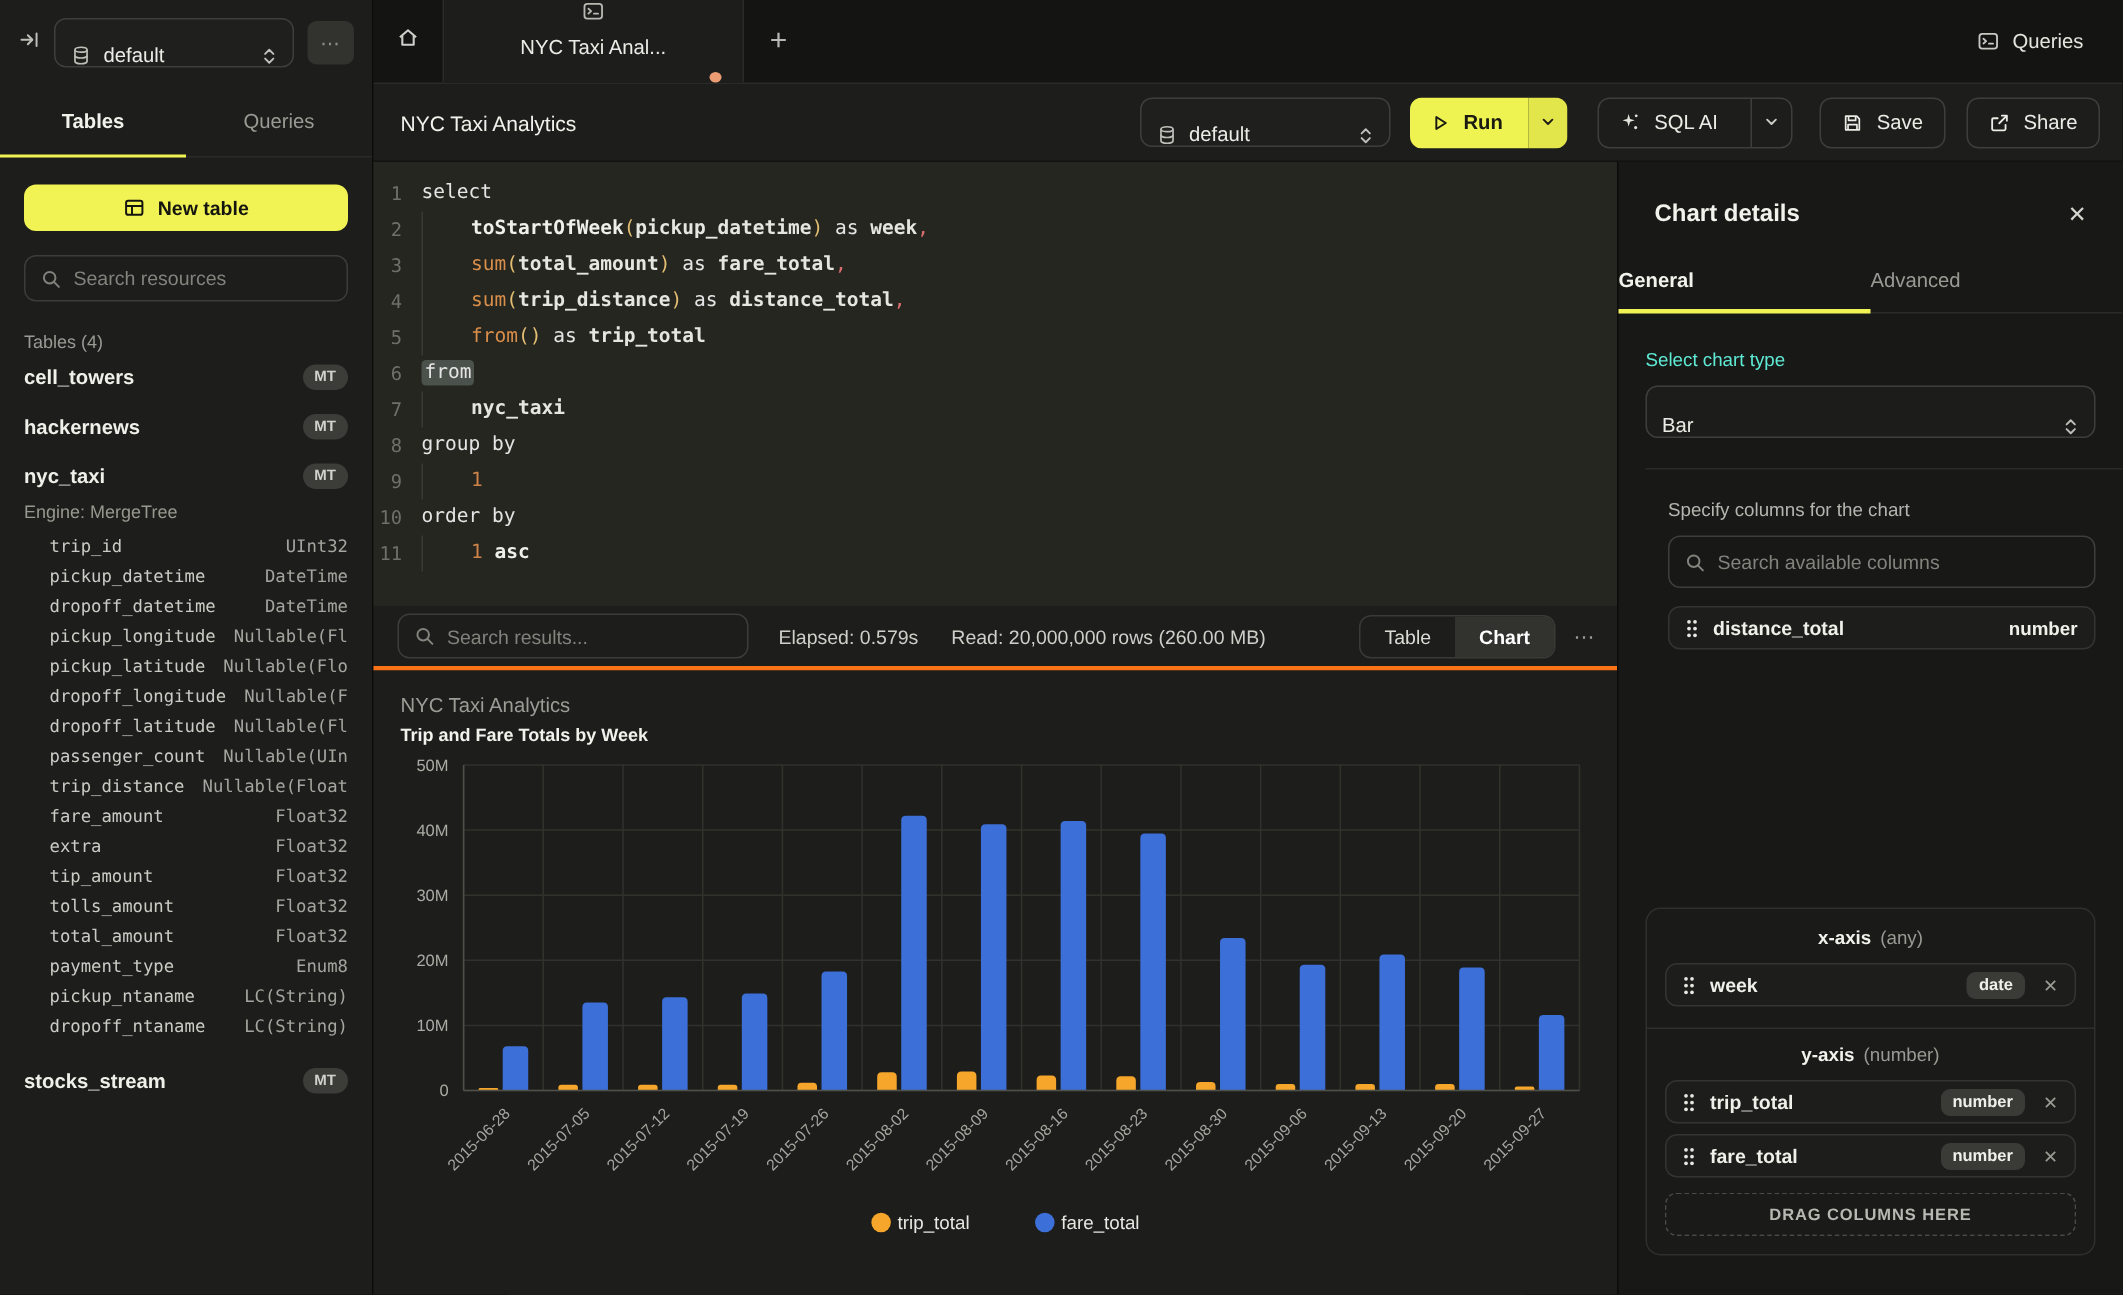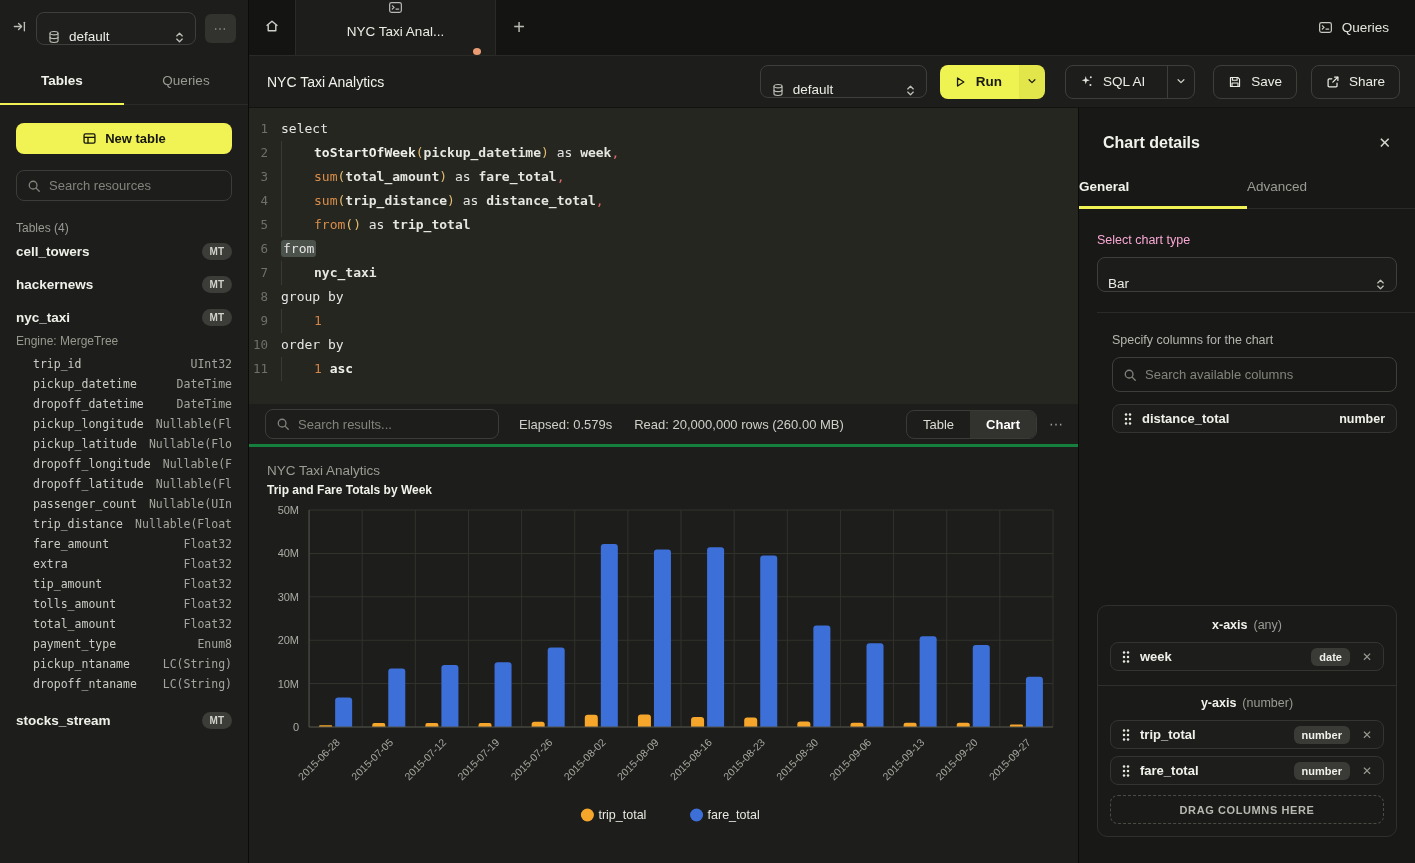--- a/index.html
+++ b/index.html
@@ -99,21 +99,21 @@
   .tok.pa  { color:#E3BE72; }
   .tok.id  { color:#E6E6E0; font-weight:600; }
   .tok.idb { color:#F0F0EA; font-weight:bold; }
   .tok.num { color:#D08348; }
   .tok.cm  { color:#DB6E6E; }
   .tok.pl  { color:#E6E6E0; }
   .tok.sel { background:#4B514B; border-radius:3px; padding:1px 2px; }
 
   
   .results-toolbar { height:43px; flex:none; background:#1D1D1B; display:flex; align-items:center;
-    padding:0 14px 0 16px; border-bottom:3px solid #15803d; }
+    padding:0 14px 0 16px; border-bottom:3px solid #f97316; }
   .results-search { width:234px; height:30px; margin:0; }
   .stat { margin-left:20px; font-size:13px; color:#CFCFC9; white-space:nowrap; }
   .stat + .stat { margin-left:22px; }
   .view-toggle { margin-left:auto; display:flex; border:1px solid #3A3A36; border-radius:8px;
     overflow:hidden; }
   .view-seg { padding:6px 16px; font-size:13px; color:#DCDCD6; background:transparent;
     border:none; cursor:pointer; }
   .view-seg.active { background:#32322E; color:#FFFFFF; font-weight:bold; }
   .tb-more { margin-left:12px; color:#9A9A94; font-size:14px; letter-spacing:1px; cursor:pointer; }
 
@@ -128,21 +128,21 @@
   .panel-head { padding:26px 24px 14px; display:flex; align-items:center; }
   .panel-title { font-size:16px; font-weight:bold; color:#F2F2EC; }
   .panel-close { margin-left:auto; color:#D6D6D0; font-size:15px; cursor:pointer; }
   .panel-tabs { display:flex; border-bottom:1px solid #2A2A27; flex:none; }
   .panel-tab { flex:1; padding:13px 0 14px; font-size:13.5px; color:#9A9A94;
     position:relative; cursor:pointer; }
   .panel-tab.active { color:#F2F2EC; font-weight:bold; }
   .panel-tab.active::after { content:""; position:absolute; left:0; right:0; bottom:-1px;
     height:3px; background:#F0F353; }
   .panel-body { flex:1; min-height:0; display:flex; flex-direction:column; padding:24px 18px 26px; }
-  .field-label { font-size:12.5px; color:#f9a8d4; margin-bottom:10px; }
+  .field-label { font-size:12.5px; color:#5eead4; margin-bottom:10px; }
   .chart-type-select { height:35px; background:#1C1C1A; }
   .panel-divider { height:1px; background:#2A2A27; margin:20px -18px 20px 0; }
   .specify { margin-left:15px; }
   .specify .field-label { color:#B5B5AF; margin-bottom:10px; }
   .panel-search { height:35px; margin:0; border-color:#3E3E3A; }
   .chip { height:29px; border:1px solid #343431; border-radius:8px; background:#1D1D1B;
     display:flex; align-items:center; gap:10px; padding:0 11px; cursor:grab; }
   .chip + .chip { margin-top:7px; }
   .chip .dots { color:#E8E8E2; display:flex; flex:none; }
   .chip .cname { font-size:13px; font-weight:bold; color:#F0F0EA; white-space:nowrap; }

